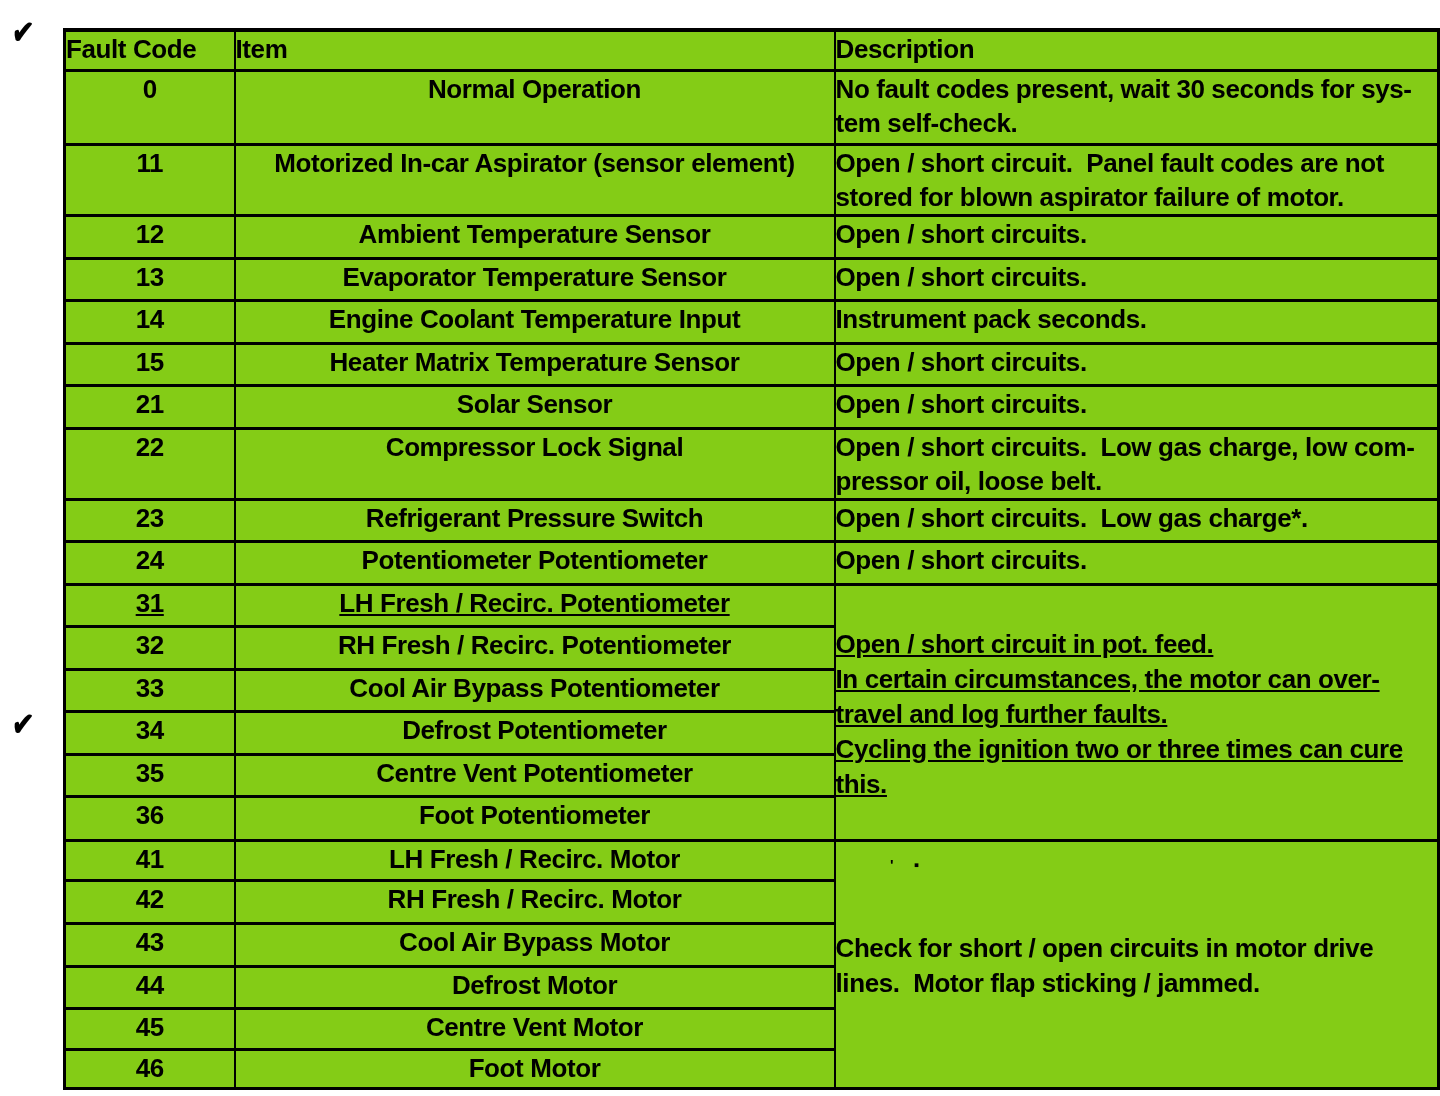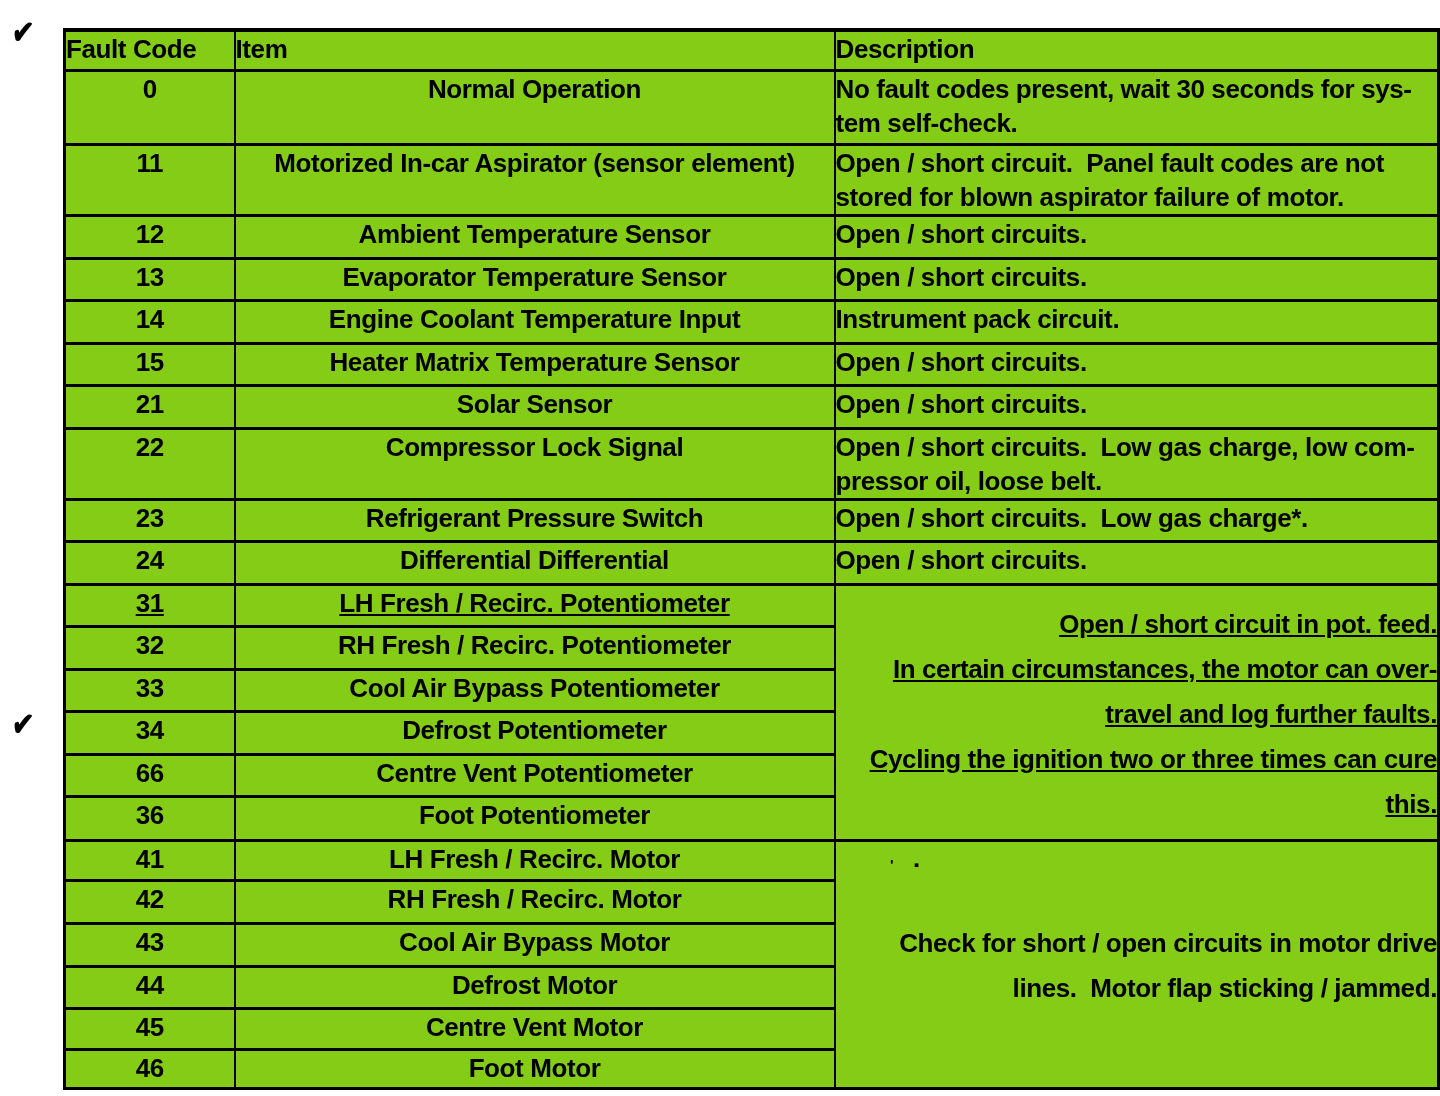--- a/index.html
+++ b/index.html
@@ -79,22 +79,21 @@
     padding: 4px 4px 0 10px;
     text-align: center;
   }
   td.desc {
     padding: 3px 4px 0 8px;
     white-space: pre;
   }
   td.desc.merged {
     vertical-align: middle;
     padding-top: 4px;
-    line-height: 45px;
-    text-align: right;
+    line-height: 35px;
   }
 </style>
 </head>
 <body>
 
 <div class="page">
 
   <div class="tick tick-top">✔</div>
   <div class="tick tick-middle">✔</div>
 
@@ -130,21 +129,21 @@
           <td class="desc">Open / short circuits.</td>
         </tr>
         <tr style="height: 42px;">
           <td class="code">13</td>
           <td class="item">Evaporator Temperature Sensor</td>
           <td class="desc">Open / short circuits.</td>
         </tr>
         <tr style="height: 43px;">
           <td class="code">14</td>
           <td class="item">Engine Coolant Temperature Input</td>
-          <td class="desc">Instrument pack circuit.</td>
+          <td class="desc">Instrument pack seconds.</td>
         </tr>
         <tr style="height: 42px;">
           <td class="code">15</td>
           <td class="item">Heater Matrix Temperature Sensor</td>
           <td class="desc">Open / short circuits.</td>
         </tr>
         <tr style="height: 43px;">
           <td class="code">21</td>
           <td class="item">Solar Sensor</td>
           <td class="desc">Open / short circuits.</td>
@@ -155,21 +154,21 @@
           <td class="desc">Open / short circuits.  Low gas charge, low com-
 pressor oil, loose belt.</td>
         </tr>
         <tr style="height: 42px; margin-top: 44px;">
           <td class="code">23</td>
           <td class="item">Refrigerant Pressure Switch</td>
           <td class="desc">Open / short circuits.  Low gas charge*.</td>
         </tr>
         <tr style="height: 43px;">
           <td class="code">24</td>
-          <td class="item">Differential Differential</td>
+          <td class="item">Potentiometer Potentiometer</td>
           <td class="desc">Open / short circuits.</td>
         </tr>
         <tr style="height: 42px; text-decoration: underline;">
           <td class="code">31</td>
           <td class="item">LH Fresh / Recirc. Potentiometer</td>
           <td class="desc merged" rowspan="6">Open / short circuit in pot. feed.
 In certain circumstances, the motor can over-
 travel and log further faults.
 Cycling the ignition two or three times can cure
 this.</td>
@@ -180,21 +179,21 @@
         </tr>
         <tr style="height: 42px;">
           <td class="code">33</td>
           <td class="item">Cool Air Bypass Potentiometer</td>
         </tr>
         <tr style="height: 43px;">
           <td class="code">34</td>
           <td class="item">Defrost Potentiometer</td>
         </tr>
         <tr style="height: 42px;">
-          <td class="code">66</td>
+          <td class="code">35</td>
           <td class="item">Centre Vent Potentiometer</td>
         </tr>
         <tr style="height: 44px;">
           <td class="code">36</td>
           <td class="item">Foot Potentiometer</td>
         </tr>
         <tr style="height: 40px;">
           <td class="code">41</td>
           <td class="item">LH Fresh / Recirc. Motor</td>
           <td class="desc merged" rowspan="6">Check for short / open circuits in motor drive

